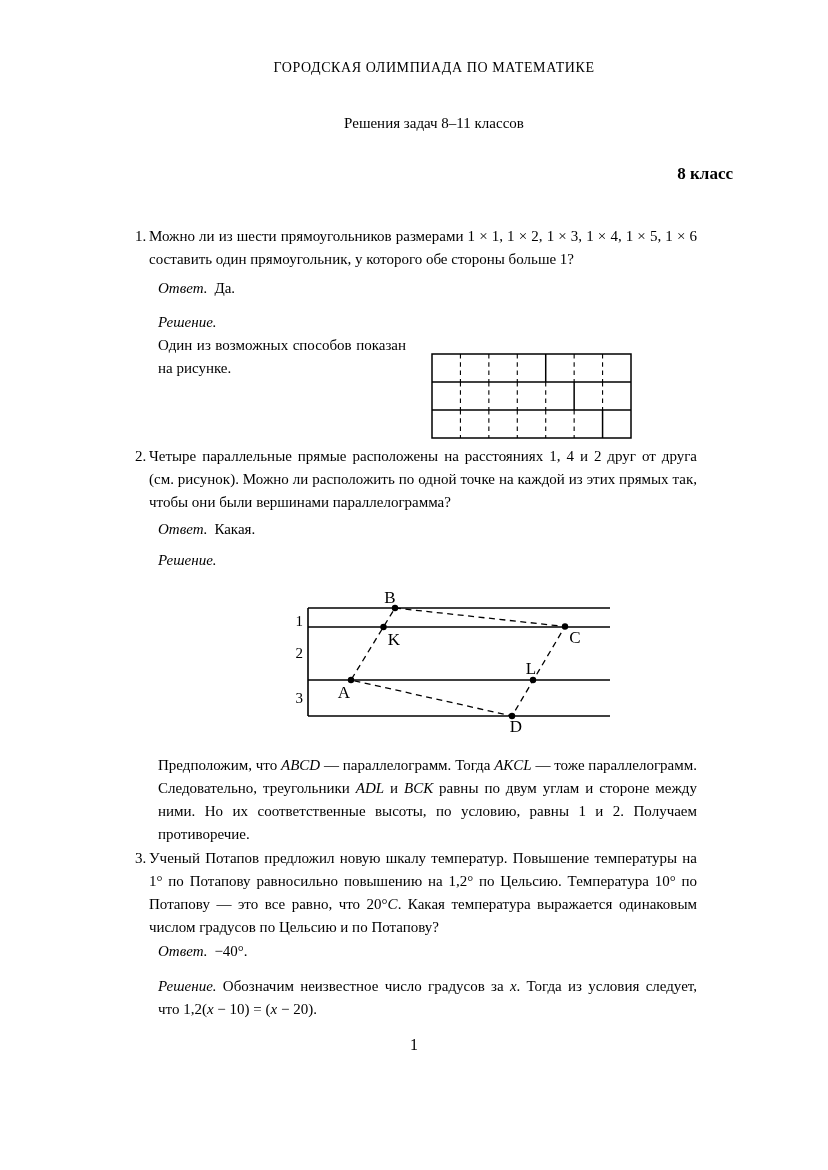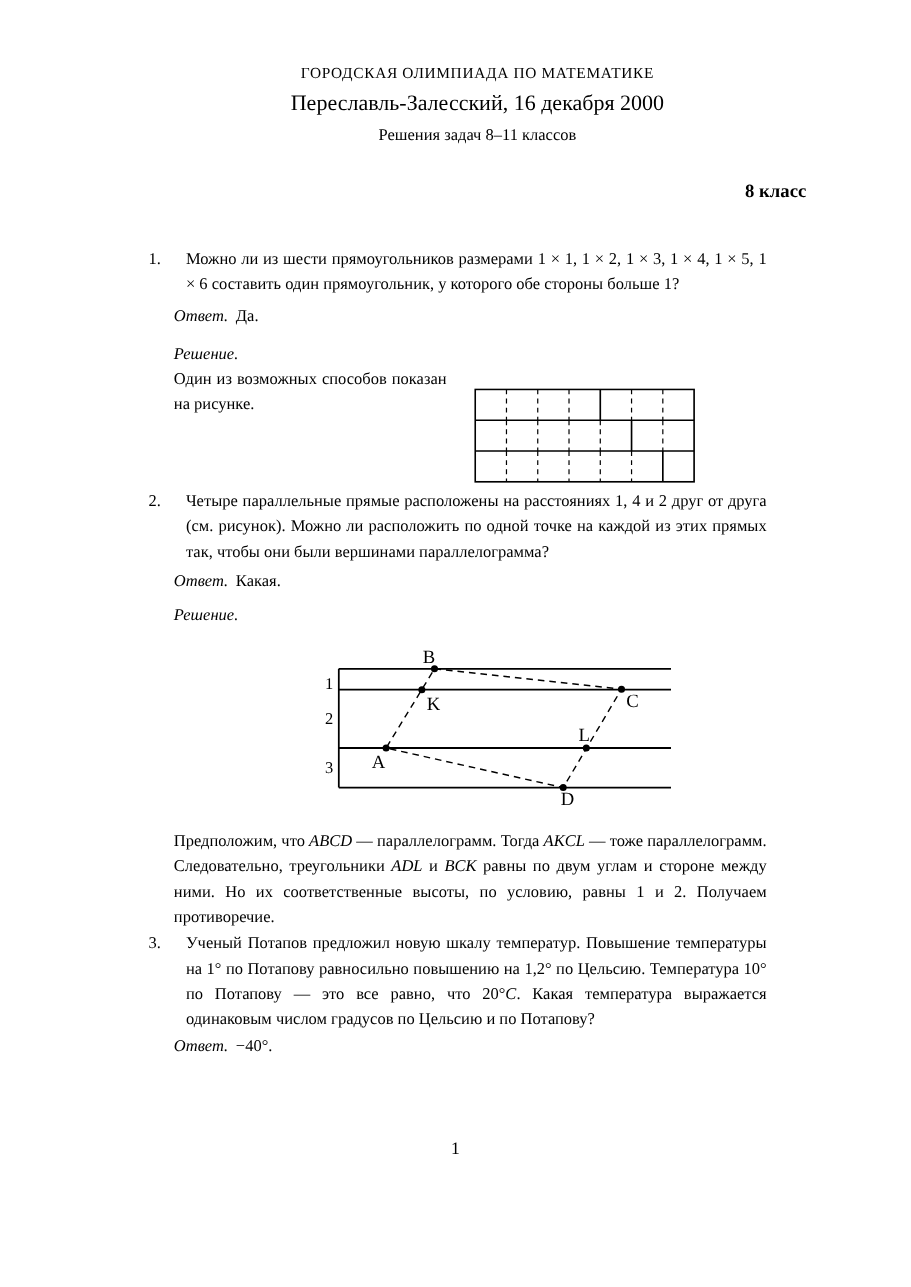--- a/index.html
+++ b/index.html
@@ -7,21 +7,21 @@
         font-family:"Liberation Serif", serif;overflow:hidden;}
   .abs{position:absolute;}
   .center{left:135px;width:598px;text-align:center;}
   .h1{font-size:14px;letter-spacing:0.6px;line-height:17px;}
   .h2{font-size:20px;line-height:24px;}
   .h3{font-size:15px;line-height:28px;}
   .section{font-size:17px;font-weight:bold;line-height:22px;text-align:right;}
   .body{font-size:15px;line-height:23px;}
   .stmt{left:135px;width:562px;}
   .pnum{position:absolute;left:0;top:0;}
-  .ptext{margin-left:34px;text-align:justify;}
+  .ptext{margin-left:14px;text-align:justify;}
   .ansline{left:158px;}
   .it{font-style:italic;}
   .ansval{margin-left:7px;}
   .para{left:158px;width:539px;text-align:justify;}
   .caption{left:158px;width:248px;text-align:justify;}
   .pagenum{left:0;width:828px;text-align:center;font-size:16px;}
   
   #fig1 rect, #fig1 line{stroke:#000;fill:none;}
   #fig1 .solid{stroke-width:1.5px;}
   #fig1 .dashed{stroke-width:1.1px;stroke-dasharray:4.5 3.8;}
@@ -32,21 +32,20 @@
   #fig2 text{font-family:"Liberation Serif", serif;fill:#000;}
   #fig2 .ptlabels text{font-size:17px;text-anchor:middle;}
   #fig2 .gaplabels text{font-size:15px;text-anchor:end;}
 </style>
 </head>
 <body>
 
 <div class="page">
 
   <div class="abs center h1" style="top:59px">ГОРОДСКАЯ ОЛИМПИАДА ПО МАТЕМАТИКЕ</div>
-  <div class="abs center h2" style="top:82px">Переславль-Залесский, 16 декабря 2000</div>
   <div class="abs center h3" style="top:109px">Решения задач 8–11 классов</div>
   <div class="abs center section" style="top:163px">8 класс</div>
 
   <div class="abs stmt body" style="top:225px">
     <div class="pnum">1.</div>
     <div class="ptext">Можно ли из шести прямоугольников размерами 1 × 1, 1 × 2, 1 × 3, 1 × 4, 1 × 5, 1 × 6 составить один прямоугольник, у которого обе стороны больше 1?</div>
   </div>
   <div class="abs ansline body" style="top:277px">
     <span class="it">Ответ.</span><span class="ansval">Да.</span>
   </div>
@@ -119,15 +118,16 @@
 
   <div class="abs para body" style="top:754px"><span>Предположим, что </span><span class="it">ABCD</span><span> — параллелограмм. Тогда </span><span class="it">AKCL</span><span> — тоже параллелограмм. Следовательно, треугольники </span><span class="it">ADL</span><span> и </span><span class="it">BCK</span><span> равны по двум углам и стороне между ними. Но их соответственные высоты, по условию, равны 1 и 2. Получаем противоречие.</span></div>
 
   <div class="abs stmt body" style="top:847px">
     <div class="pnum">3.</div>
     <div class="ptext"><span>Ученый Потапов предложил новую шкалу температур. Повышение температуры на 1° по Потапову равносильно повышению на 1,2° по Цельсию. Температура 10° по Потапову — это все равно, что 20°</span><span class="it">C</span><span>. Какая температура выражается одинаковым числом градусов по Цельсию и по Потапову?</span></div>
   </div>
   <div class="abs ansline body" style="top:940px">
     <span class="it">Ответ.</span><span class="ansval">−40°.</span>
   </div>
+  <div class="abs para body" style="top:975px"><span class="it">Решение.</span><span> Обозначим неизвестное число градусов за </span><span class="it">x</span><span>. Тогда из условия следует, что 1,2(</span><span class="it">x</span><span> − 10) = (</span><span class="it">x</span><span> − 20).</span></div>
 
   <div class="abs pagenum" style="top:1036px">1</div>
 </div>
 
 </body></html>

